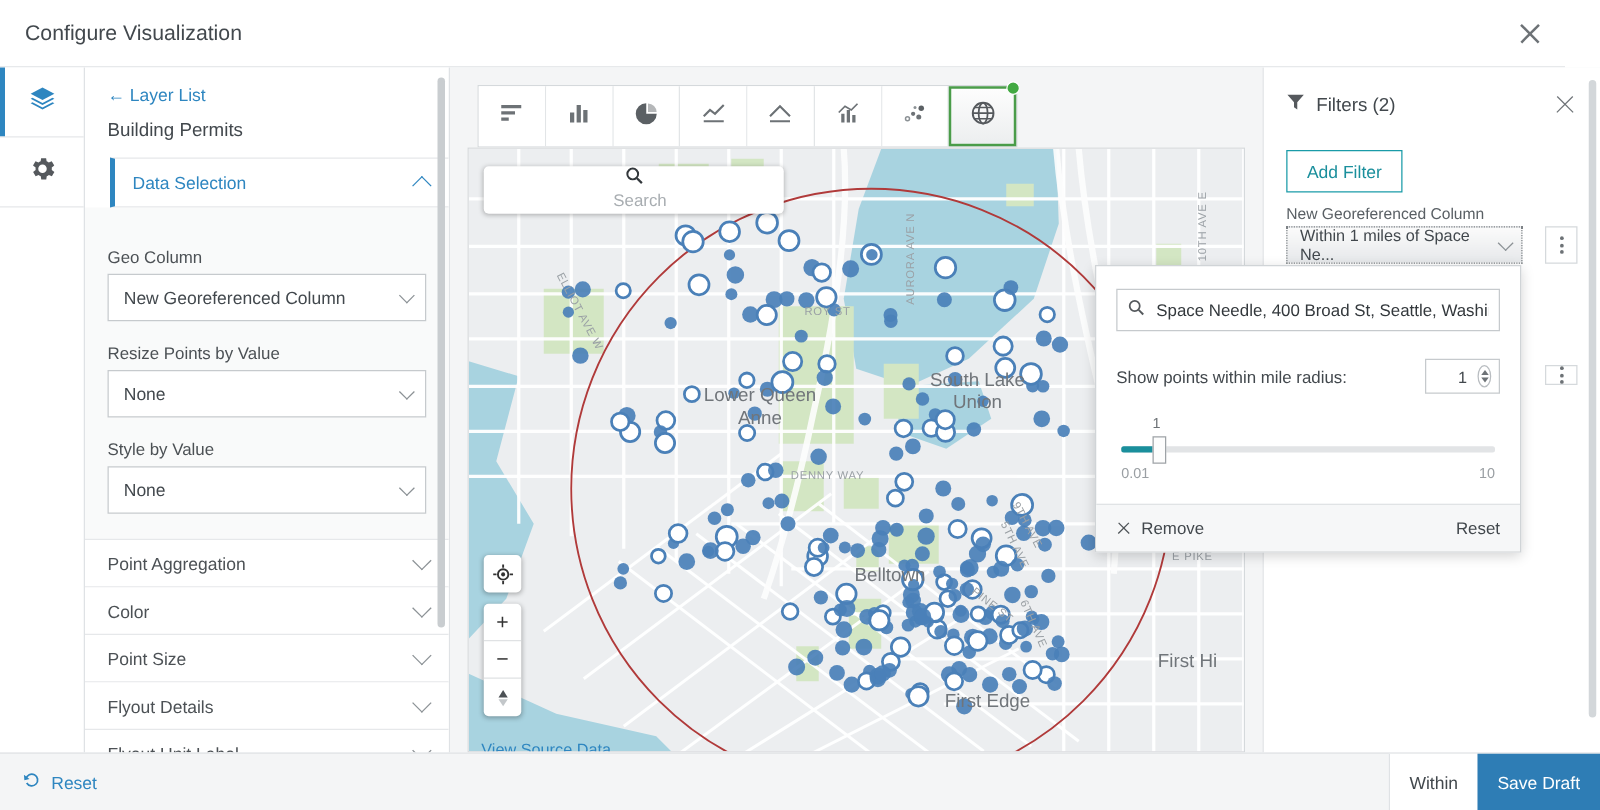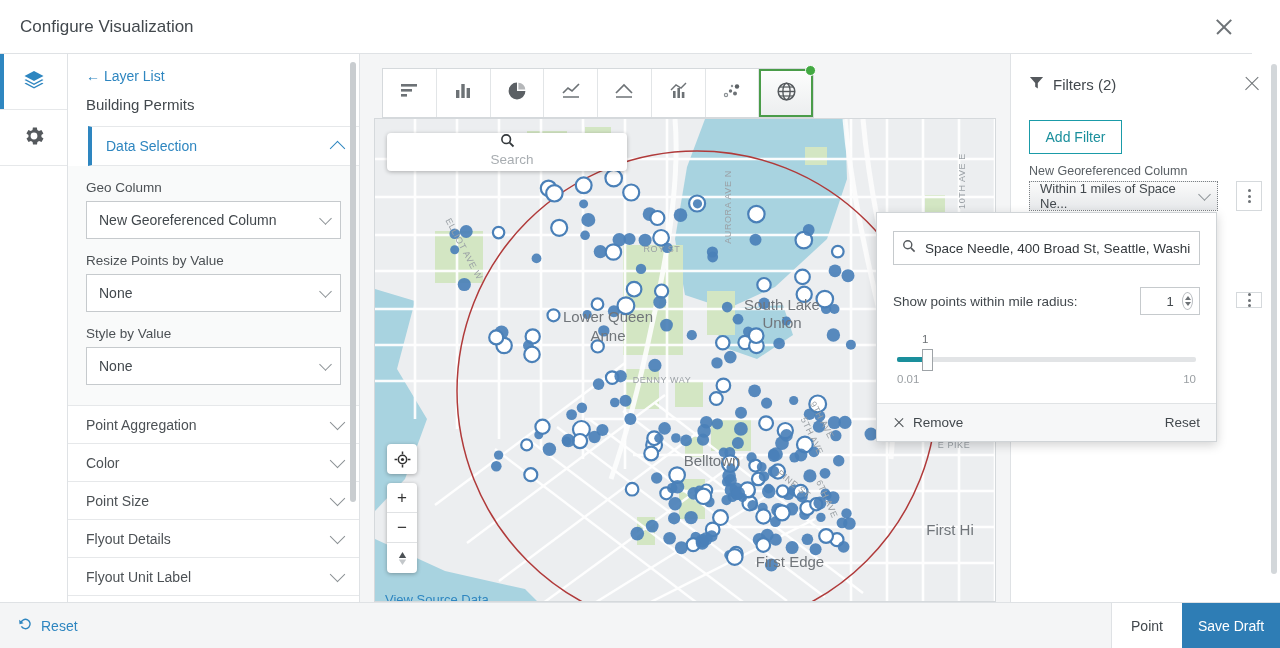--- a/index.html
+++ b/index.html
@@ -71,21 +71,21 @@
   .section-head.open .sec-label { color: #2e86c0; }
   .sec-label { font-size: 14px; color: #4c5155; flex: 1; }
   .chev {
     width: 11px; height: 11px; border-right: 1.6px solid #8b9195;
     border-bottom: 1.6px solid #8b9195; transform: rotate(45deg);
     margin-top: -5px;
   }
   .chev.up { transform: rotate(-135deg); margin-top: 4px;
              border-color: #2e86c0; }
   .sec-body { padding: 14px 18px 6px 18px; background: #f9fafa; }
-  .field { margin-bottom: 14px; }
+  .field { margin-bottom: 14px; margin-top: 18px; }
   .field-label { font-size: 13.5px; color: #4c5155; margin-bottom: 6px; }
   .select {
     height: 38px; border: 1px solid #c6cacd; background: #fff;
     display: flex; align-items: center; padding: 0 10px 0 12px;
     font-size: 14px; color: #42484d; cursor: pointer;
   }
   .select .val { flex: 1; }
   .select-chev {
     width: 9px; height: 9px; border-right: 1.5px solid #8b9195;
     border-bottom: 1.5px solid #8b9195; transform: rotate(45deg);
@@ -912,16 +912,16 @@
   <div class="footer">
     <div class="footer-reset">
       <span>
         <svg width="15" height="15" viewBox="0 0 16 16">
           <path d="M3 6.5 A5 5 0 1 1 3.6 10" fill="none" stroke="#2e86c0" stroke-width="1.5"></path>
           <polygon points="1.2,3 6,6.6 1.6,7.6" fill="#2e86c0"></polygon>
         </svg>
       </span>
       <span>Reset</span>
     </div>
-    <button class="btn-cancel">Point</button>
+    <button class="btn-cancel">Within</button>
     <button class="btn-save">Save Draft</button>
   </div>
 </div>
 
 </body></html>

